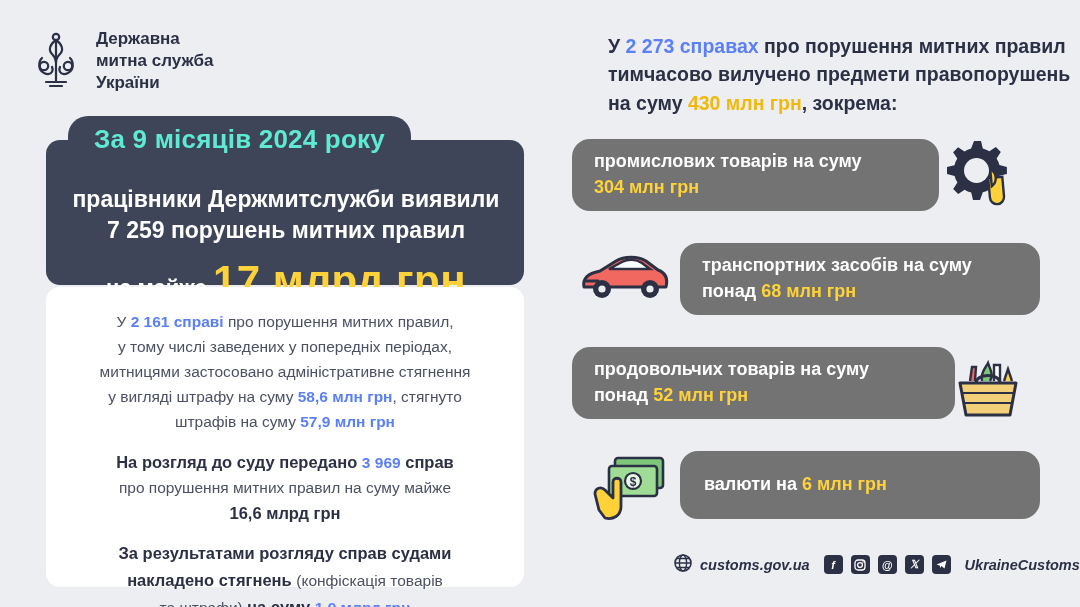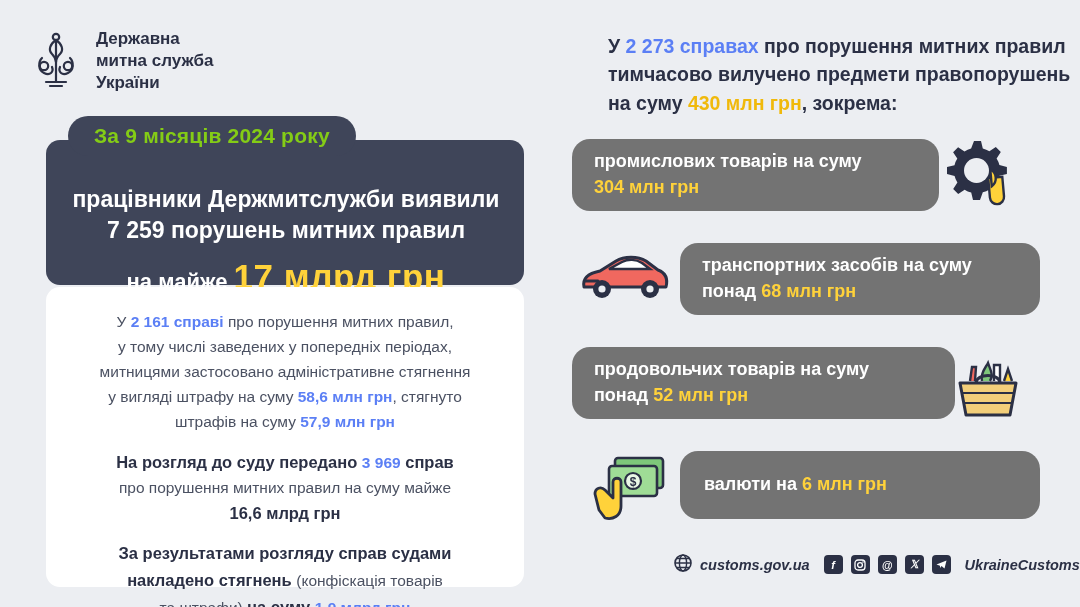--- a/index.html
+++ b/index.html
@@ -18,36 +18,36 @@
     display: flex; align-items: center; gap: 12px;
   }
   .logo-mark { width: 56px; height: 58px; flex: 0 0 auto; }
   .logo-text {
     color: #2b3045; font-weight: bold; font-size: 17px; line-height: 1.3;
   }
   .logo-text div { white-space: nowrap; }
 
   .period-pill {
     position: absolute; left: 68px; top: 116px;
-    background: #3f4559; color: #84cc16;
-    font-weight: bold; font-size: 21px;
+    background: #3f4559; color: #5eead4;
+    font-weight: bold; font-size: 26px;
     padding: 8px 26px; border-radius: 20px;
     letter-spacing: .2px;
   }
   .hero-card {
     position: absolute; left: 46px; top: 140px;
     width: 478px; height: 145px;
     background: #3f4559; border-radius: 14px;
     color: #ffffff;
     padding: 26px 20px 18px 22px;
     text-align: center;
   }
   .hero-line1 { font-weight: bold; font-size: 23px; line-height: 1.33; }
   .hero-line2 { margin-top: 12px; font-size: 22px; font-weight: bold; }
-  .hero-line2 .amount { color: #ffd23a; font-size: 35px; letter-spacing: .5px; }
+  .hero-line2 .amount { color: #ffd23a; font-size: 42px; letter-spacing: .5px; }
   .hero-line2 .pre { font-weight: bold; }
 
   .facts-card {
     position: absolute; left: 46px; top: 287px;
     width: 478px; height: 300px;
     background: #ffffff; border-radius: 14px;
     padding: 22px 40px;
     color: #4b5162;
     text-align: center;
     font-size: 15.5px;

